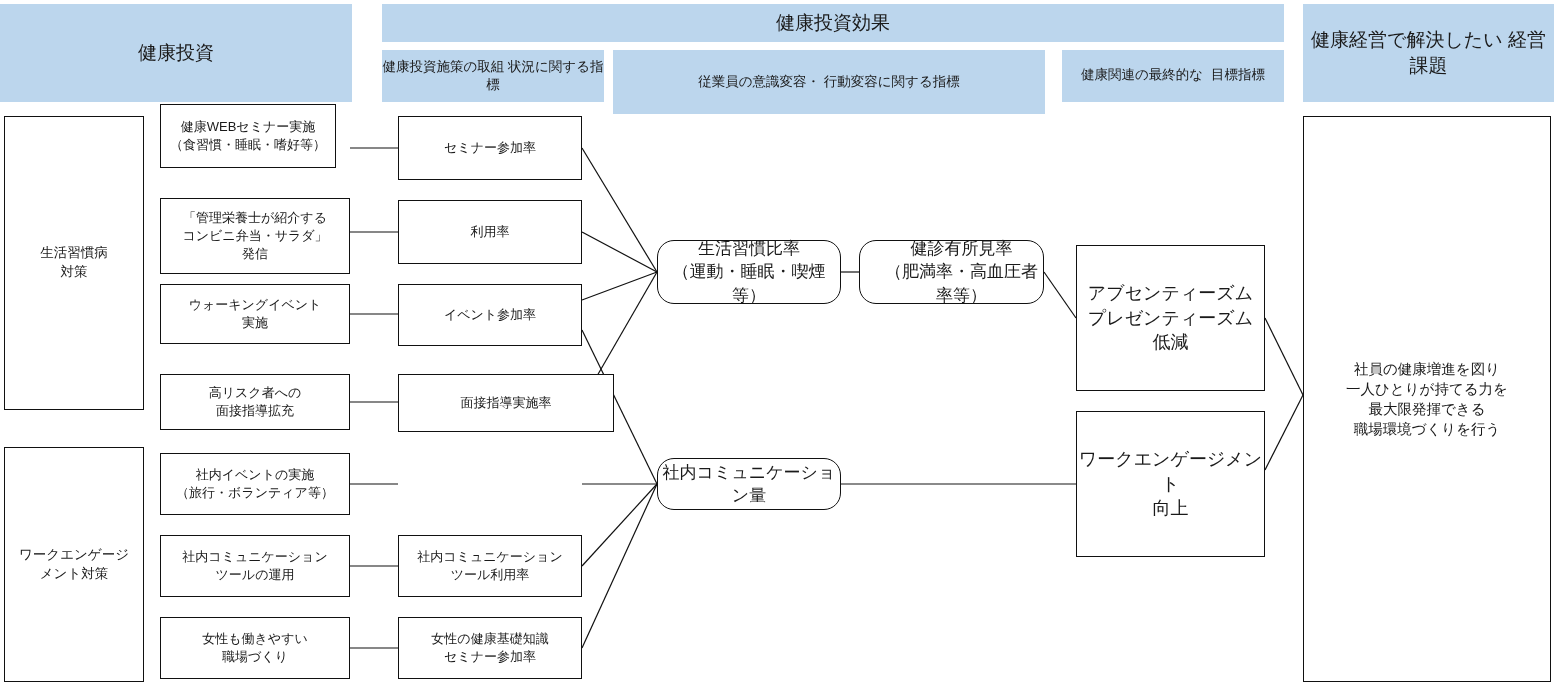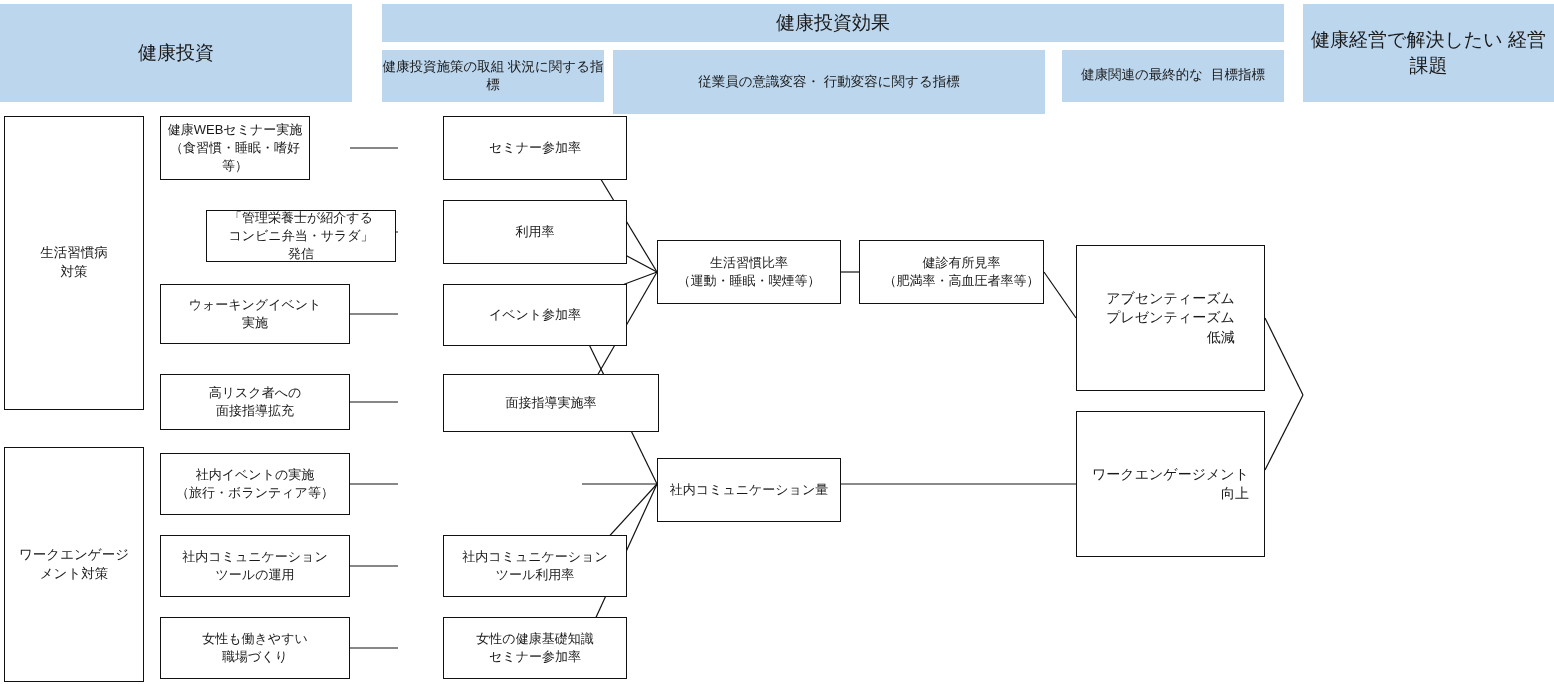--- a/index.html
+++ b/index.html
@@ -8,23 +8,23 @@
 
   .hdr{position:absolute;background:#bcd6ed;display:flex;align-items:center;justify-content:center;text-align:center;line-height:1.35;color:#1a1a1a;}
   .hdr.big{font-size:19px;}
   .hdr.sub{font-size:13.5px;}
 
   .box{position:absolute;border:1.3px solid #111;background:#fff;box-sizing:border-box;
        display:flex;align-items:center;justify-content:center;text-align:center;
        line-height:1.38;font-size:13px;white-space:pre-line;}
   .box.cat{font-size:13.5px;}
   .box.goal{font-size:14.5px;}
-  .box.kpi{font-size:13px;margin-left:45px;}
-  .box.outcome{font-size:13px;}
-  .box.target{font-size:14px;text-align:right;}
+  .box.kpi{font-size:13px;}
+  .box.outcome{font-size:17px;border-radius:17px;}
+  .box.target{font-size:18px;}
 
   svg.links{position:absolute;left:0;top:0;width:1554px;height:684px;pointer-events:none;}
   svg.links line{stroke:#111;stroke-width:1.2;}
   svg.links line.thick{stroke:#8a8a8a;stroke-width:2.2;}
 </style>
 </head>
 <body>
 
 <div id="stage">
 
@@ -88,25 +88,25 @@
 
   <div class="box cat" style="left:4px;top:116px;width:140px;height:294px;">
     <span>生活習慣病
 対策</span>
   </div>
   <div class="box cat" style="left:4px;top:447px;width:140px;height:235px;">
     <span>ワークエンゲージ
 メント対策</span>
   </div>
 
-  <div class="box" style="left:160px;top:116px;width:150px;height:64px;">
+  <div class="box" style="left:160px;top:104px;width:176px;height:64px;">
     <span>健康WEBセミナー実施
 （食習慣・睡眠・嗜好等）</span>
   </div>
-  <div class="box" style="left:160px;top:210px;width:190px;height:52px;margin-left:46px;">
+  <div class="box" style="left:160px;top:198px;width:190px;height:76px;">
     <span>「管理栄養士が紹介する
 コンビニ弁当・サラダ」
 発信</span>
   </div>
   <div class="box" style="left:160px;top:284px;width:190px;height:60px;">
     <span>ウォーキングイベント
 実施</span>
   </div>
   <div class="box" style="left:160px;top:374px;width:190px;height:56px;">
     <span>高リスク者への
@@ -147,28 +147,34 @@
   </div>
 
   <div class="box outcome" style="left:657px;top:240px;width:184px;height:64px;">
     <span>生活習慣比率
 （運動・睡眠・喫煙等）</span>
   </div>
   <div class="box outcome" style="left:859px;top:240px;width:185px;height:64px;padding-left:20px;">
     <span>健診有所見率
 （肥満率・高血圧者率等）</span>
   </div>
-  <div class="box outcome" style="left:657px;top:458px;width:184px;height:64px;">
+  <div class="box outcome" style="left:657px;top:458px;width:184px;height:52px;">
     <span>社内コミュニケーション量</span>
   </div>
 
   <div class="box target" style="left:1076px;top:245px;width:189px;height:146px;">
     <span>アブセンティーズム
 プレゼンティーズム
 低減</span>
   </div>
   <div class="box target" style="left:1076px;top:411px;width:189px;height:146px;">
     <span>ワークエンゲージメント
 向上</span>
   </div>
 
+  <div class="box goal" style="left:1303px;top:116px;width:248px;height:566px;">
+    <span>社員の健康増進を図り
+一人ひとりが持てる力を
+最大限発揮できる
+職場環境づくりを行う</span>
+  </div>
 
 </div>
 
 </body></html>

